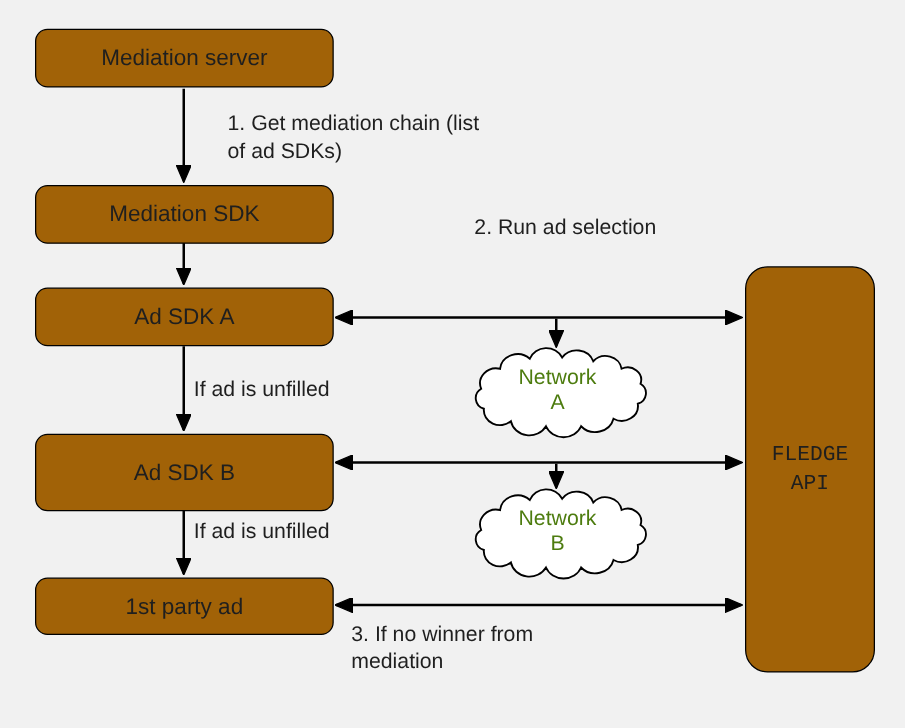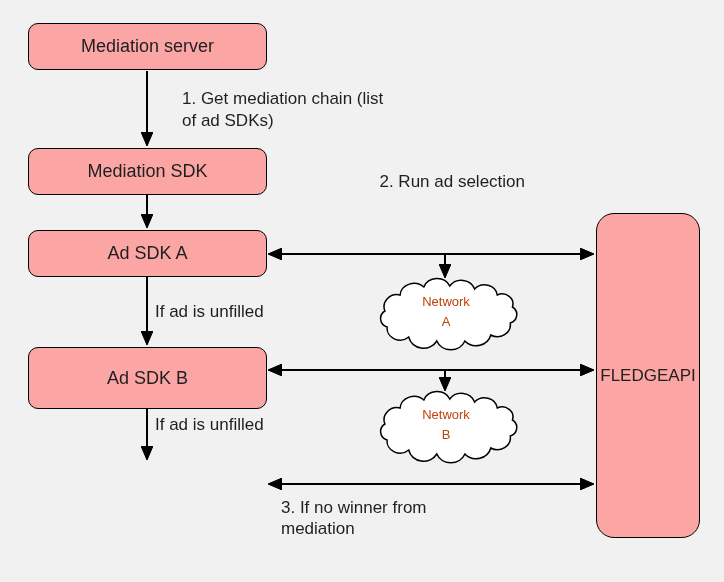--- a/index.html
+++ b/index.html
@@ -10,37 +10,37 @@
   .stage{
     position:relative;
     width:724px;height:582px;
     background:#f1f1f1;
     overflow:hidden;
   }
   .layer{position:absolute;left:0;top:0;}
   .node{
     position:absolute;
     box-sizing:border-box;
-    background:#fca5a5;
+    background:#a16207;
     border:1.5px solid #000000;
     border-radius:10px;
     display:flex;align-items:center;justify-content:center;
     font-size:18px;color:#1f1f1f;
     text-align:center;
   }
-  .node.tall{border-radius:18px;flex-direction:row;line-height:23px;font-size:17px;}
+  .node.tall{border-radius:18px;flex-direction:column;line-height:23px;font-size:17px;font-family:Liberation Mono, monospace;}
   .anno{
     position:absolute;
     font-size:17px;color:#1f1f1f;
     line-height:22px;
   }
   .anno.centered{text-align:right;}
   .cloud-label{
     position:absolute;
-    font-size:13px;color:#c2410c;
+    font-size:17px;color:#4d7c0f;
     line-height:20px;text-align:center;
   }
   svg line, svg path{stroke:#000000;}
 </style>
 </head>
 <body>
 
 <div class="stage">
 
   <svg class="layer" width="724" height="582" viewBox="0 0 724 582">
@@ -75,20 +75,23 @@
   </div>
 
   <div class="node" style="left:28px;top:230px;width:239px;height:47px">
     <span>Ad SDK A</span>
   </div>
 
   <div class="node" style="left:28px;top:347px;width:239px;height:62px">
     <span>Ad SDK B</span>
   </div>
 
+  <div class="node" style="left:28px;top:462px;width:239px;height:46px">
+    <span>1st party ad</span>
+  </div>
 
   <div class="node tall" style="left:596px;top:213px;width:104px;height:325px">
     <span>FLEDGE</span>
     <span>API</span>
   </div>
 
   <div class="cloud-label" style="left:406px;top:292px;width:80px">
     <div>Network</div>
     <div>A</div>
   </div>

